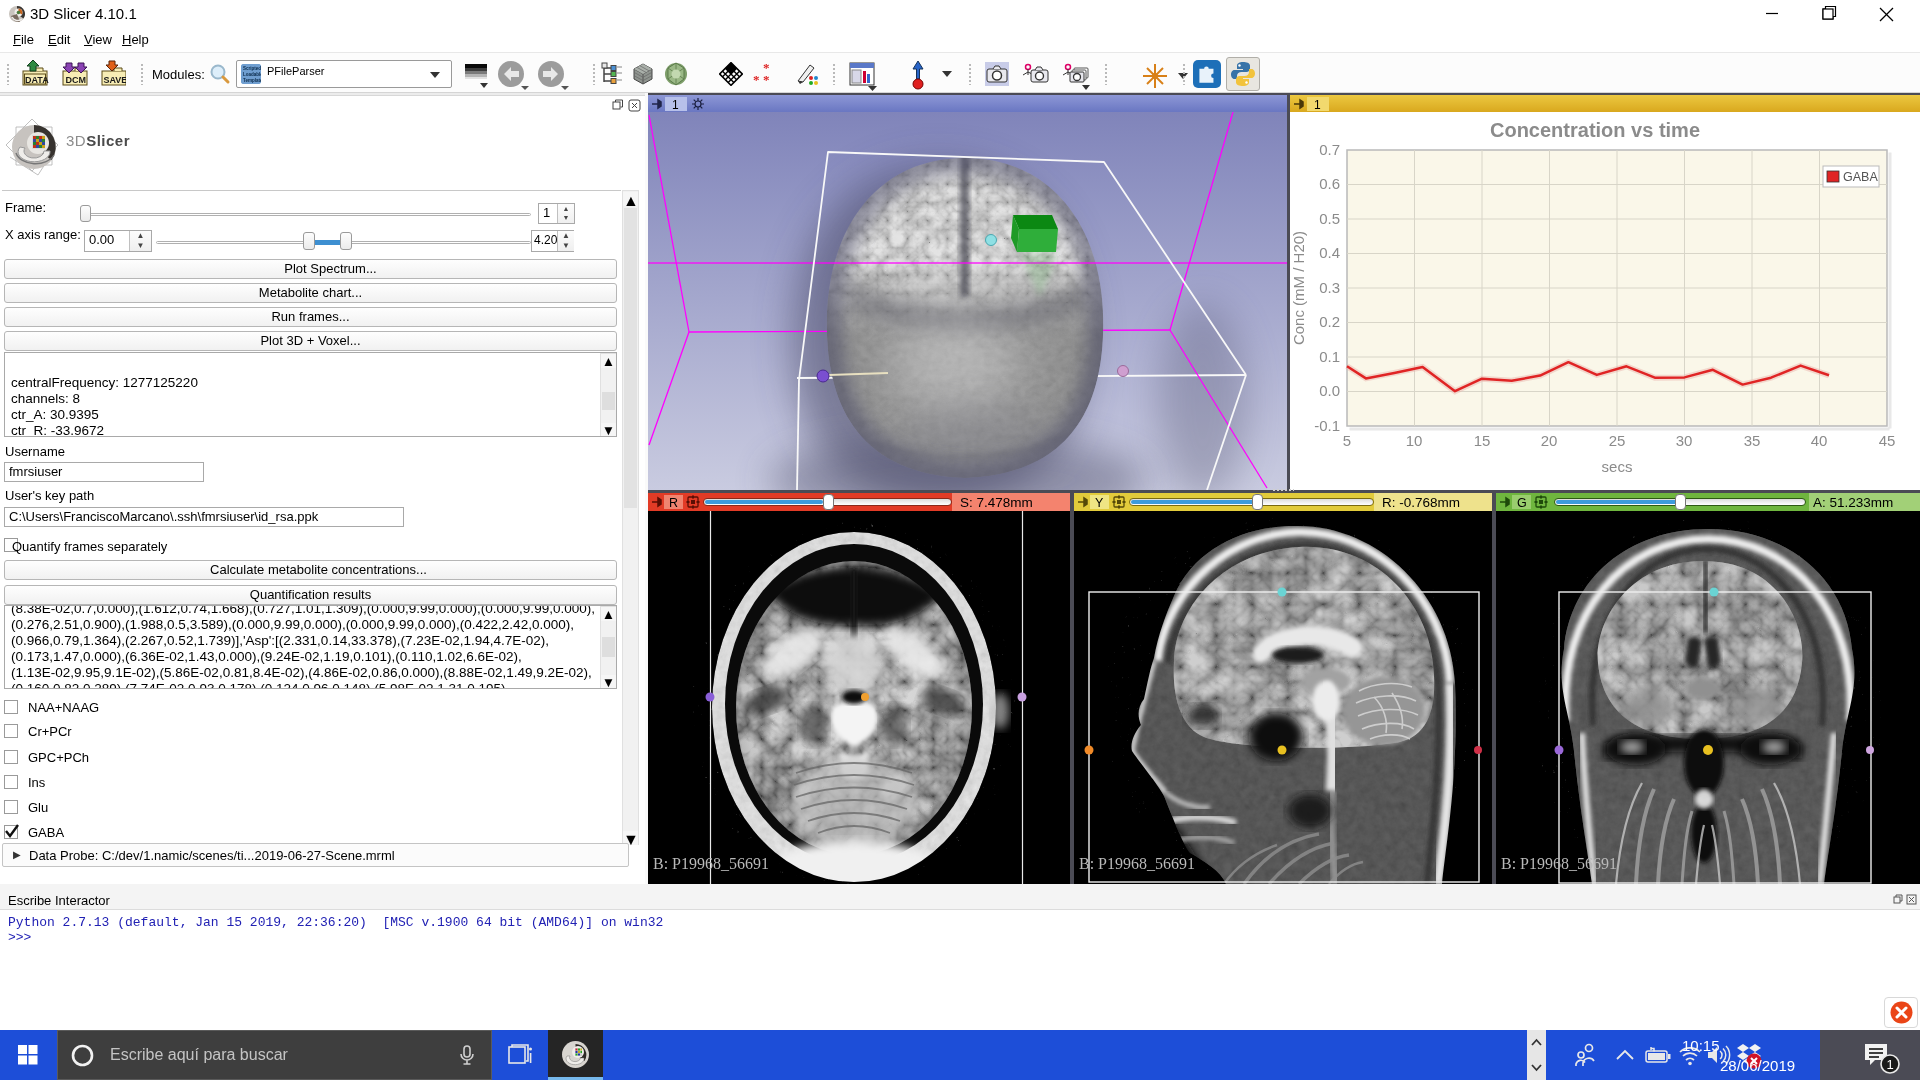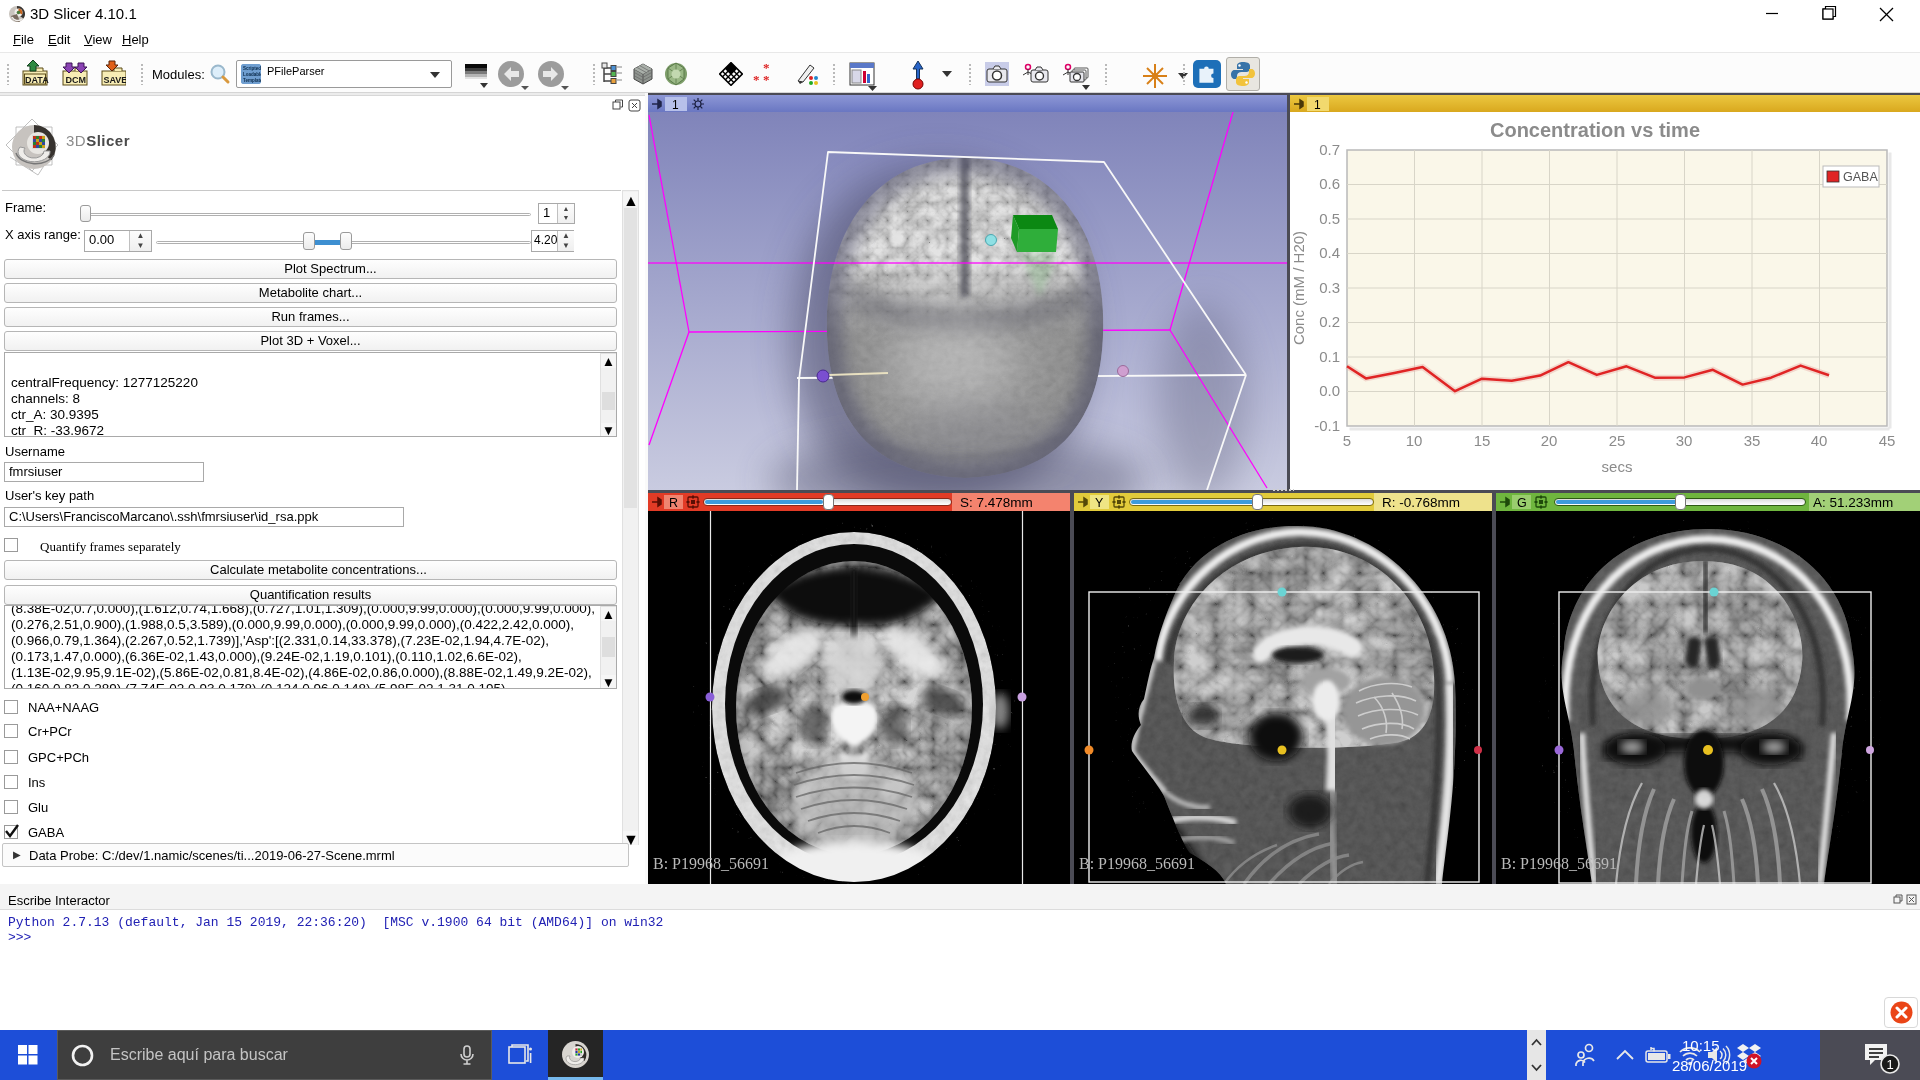--- a/index.html
+++ b/index.html
@@ -352,21 +352,21 @@
       <div class="abs" style="left:1px;top:38px;width:13px;height:18px;background:#dedede;"></div>
     </div>
   </div>
 
   <div class="label13" style="left:5px;top:351px;text-align:center;">Username</div>
   <div class="inputbox" style="left:4px;top:369px;width:200px;height:20px;">fmrsiuser</div>
   <div class="label13" style="left:5px;top:395px;">User's key path</div>
   <div class="inputbox" style="left:4px;top:414px;width:400px;height:20px;">C:\Users\FranciscoMarcano\.ssh\fmrsiuser\id_rsa.ppk</div>
 
   <div class="cb" style="left:4px;top:445px;"></div>
-  <div class="label13" style="left:40px;top:446px;font-family:Liberation Serif, serif;">Quantify frames separately</div>
+  <div class="label13" style="left:12px;top:446px;">Quantify frames separately</div>
 
   <div class="btn" style="top:467px;padding-left:16px;">Calculate metabolite concentrations...</div>
   <div class="btn" style="top:492px;">Quantification results</div>
 
   <div class="textarea" style="top:512px;height:84px;">
     <div class="abs" style="left:6px;top:-5px;white-space:pre;">(8.38E-02,0.7,0.000),(1.612,0.74,1.668),(0.727,1.01,1.309),(0.000,9.99,0.000),(0.000,9.99,0.000),
 (0.276,2.51,0.900),(1.988,0.5,3.589),(0.000,9.99,0.000),(0.000,9.99,0.000),(0.422,2.42,0.000),
 (0.966,0.79,1.364),(2.267,0.52,1.739)],'Asp':[(2.331,0.14,33.378),(7.23E-02,1.94,4.7E-02),
 (0.173,1.47,0.000),(6.36E-02,1.43,0.000),(9.24E-02,1.19,0.101),(0.110,1.02,6.6E-02),
 (1.13E-02,9.95,9.1E-02),(5.86E-02,0.81,8.4E-02),(4.86E-02,0.86,0.000),(8.88E-02,1.49,9.2E-02),
@@ -1077,21 +1077,21 @@
       <path d="M7 1 L13 5 L7 9 L1 5 Z"></path>
           <path d="M19 1 L25 5 L19 9 L13 5 Z"></path>
       <path d="M7 9 L13 13 L7 17 L1 13 Z"></path>
           <path d="M19 9 L25 13 L19 17 L13 13 Z"></path>
       <path d="M13 14 L19 18 L13 22 L7 18 Z"></path>
     </g>
     <circle cx="18" cy="18" r="7.5" fill="#d01428"></circle>
     <path d="M15 15 l6 6 M21 15 l-6 6" stroke="#fff" stroke-width="2"></path>
   </svg>
   <div class="abs white" style="left:1682px;top:7px;font-size:15px;">10:15</div>
-  <div class="abs white" style="left:1672px;top:27px;font-size:15px;">28/06/2019</div>
+  <div class="abs white" style="left:1720px;top:27px;font-size:15px;">28/06/2019</div>
 
   <svg class="abs" style="left:1863px;top:12px" width="38" height="34" viewBox="0 0 38 34">
     <path d="M2 2 h22 v16 h-12 l-5 5 v-5 h-5 Z" fill="#f2f2f2"></path>
     <g stroke="#101010" stroke-width="1.6">
           <line x1="6" y1="7" x2="20" y2="7"></line>
           <line x1="6" y1="11" x2="20" y2="11"></line>
           <line x1="6" y1="15" x2="16" y2="15"></line>
         </g>
     <circle cx="27" cy="22" r="9" fill="#1a1a1a" stroke="#e8e8e8" stroke-width="1.6"></circle>
     <text x="27" y="27" font-size="13" fill="#fff" text-anchor="middle">1</text>

